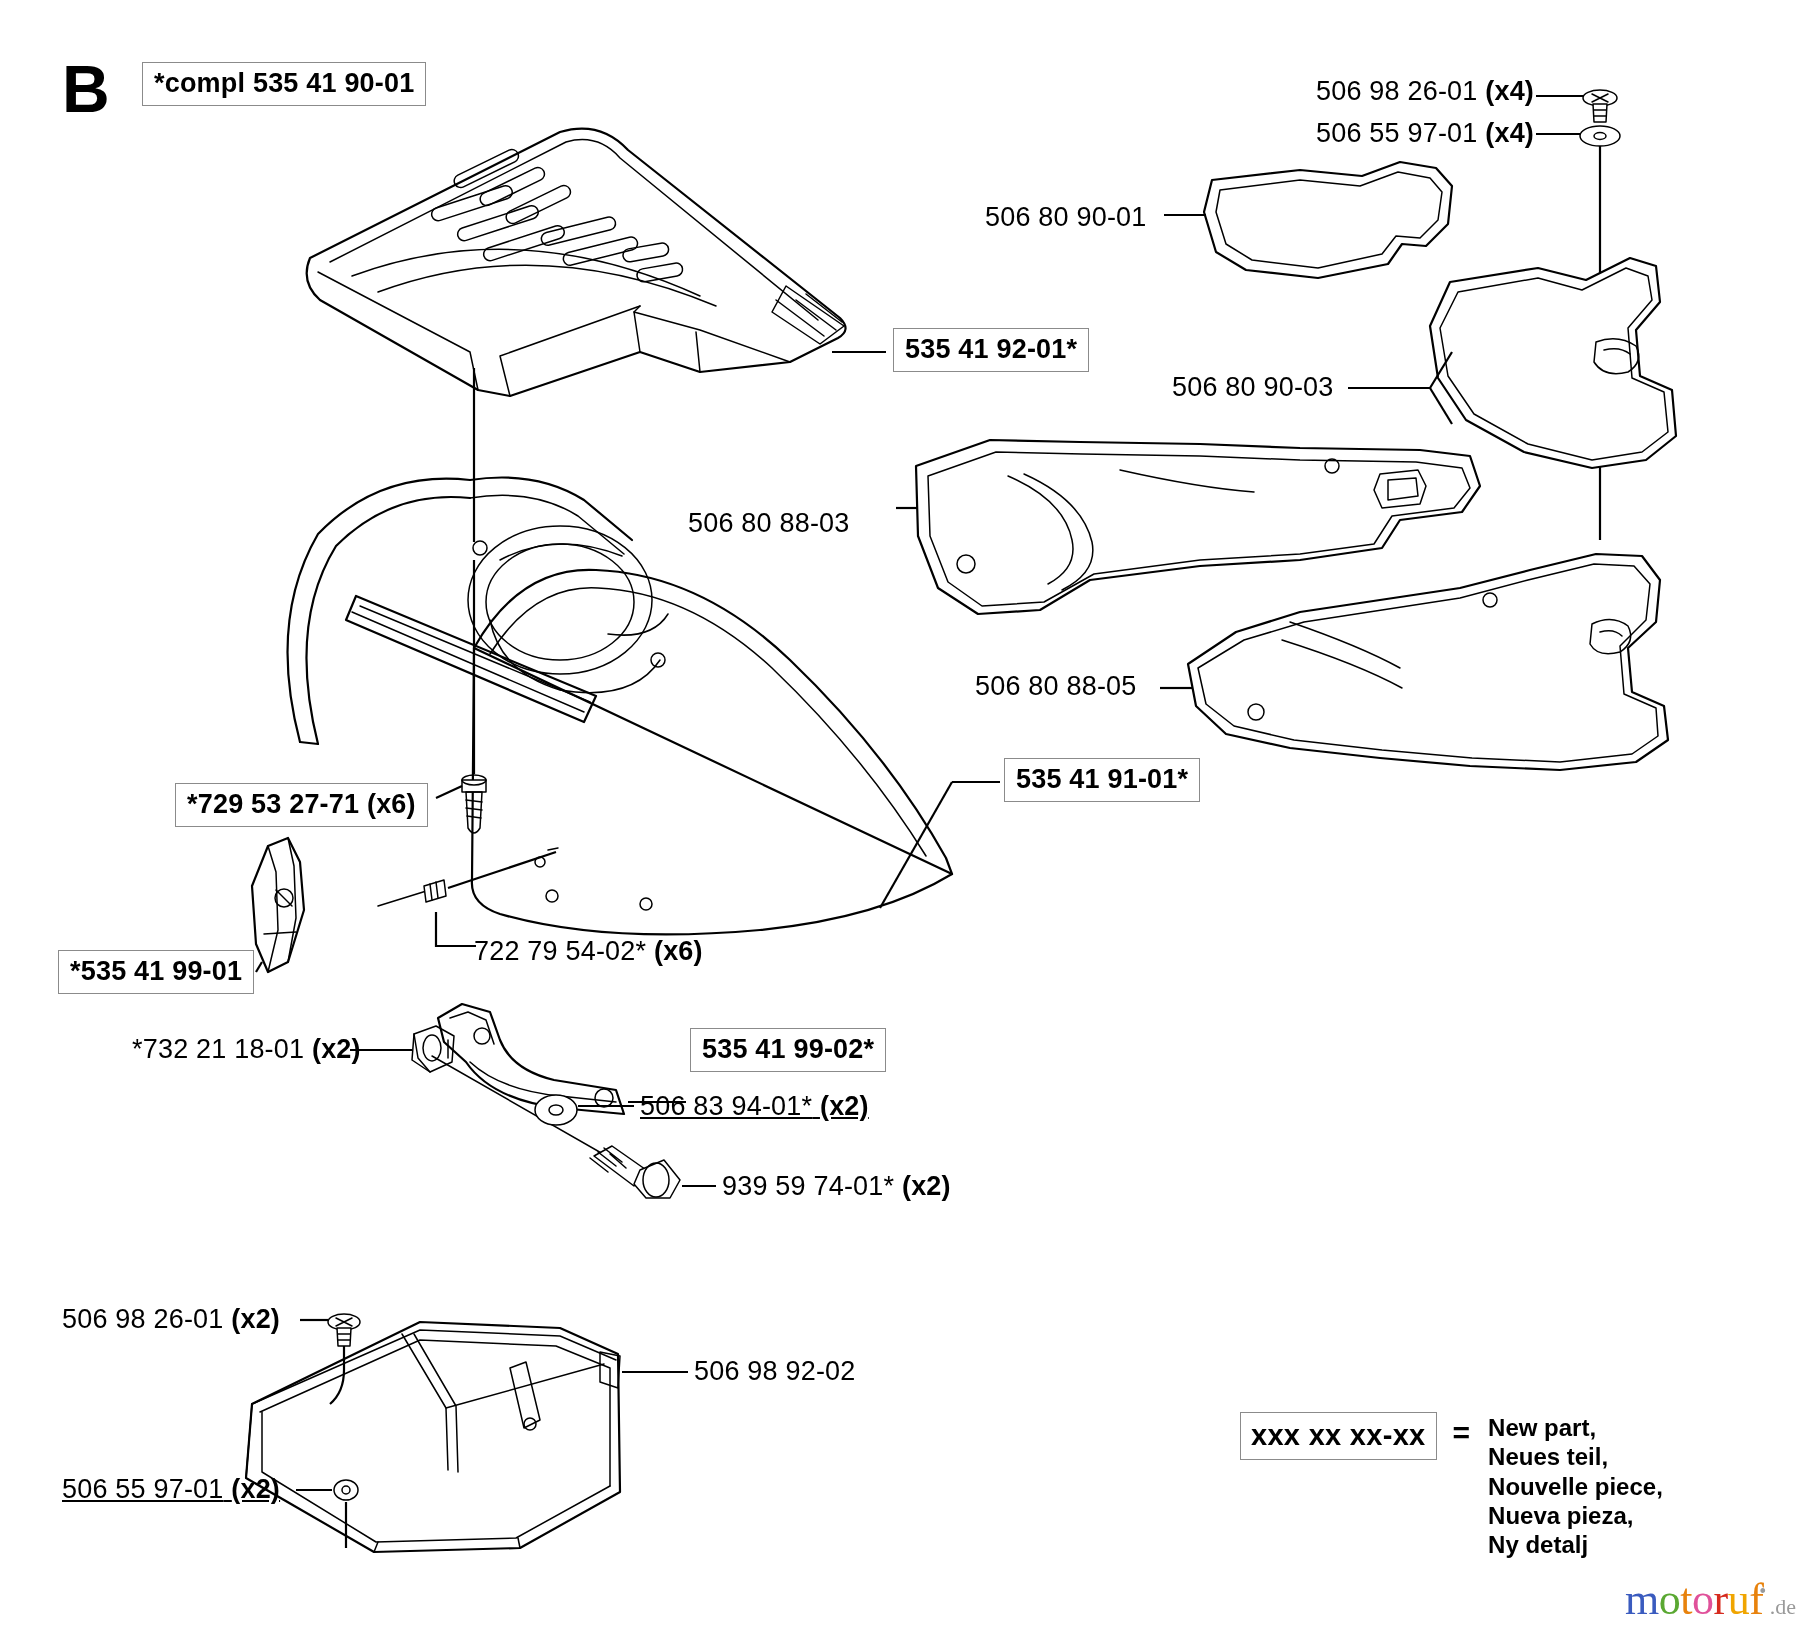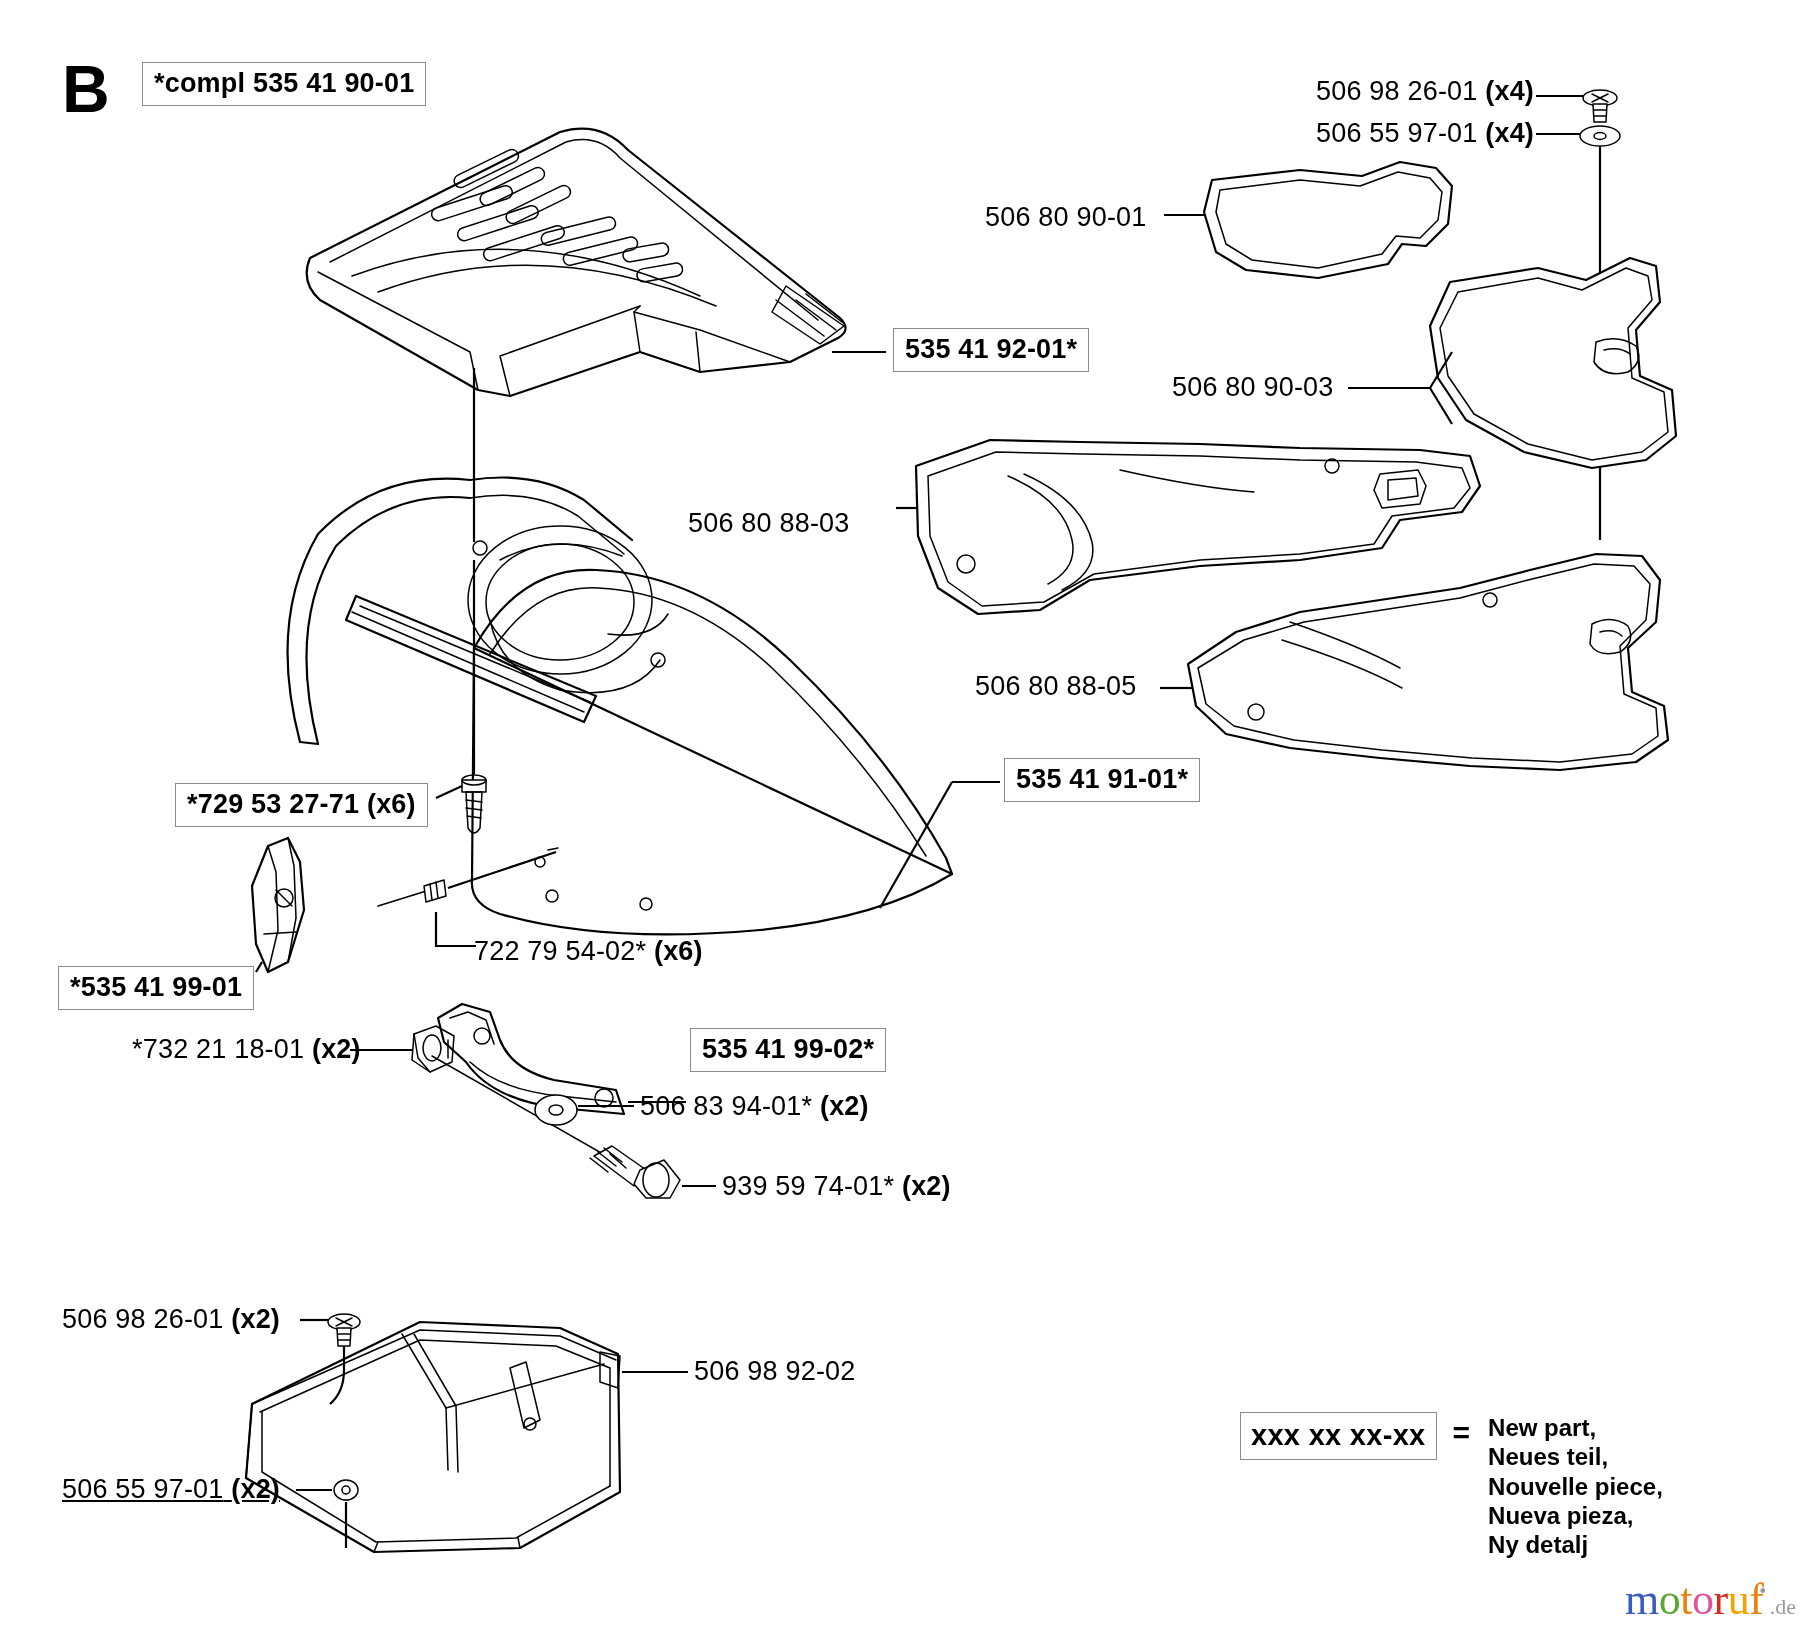--- a/index.html
+++ b/index.html
@@ -377,35 +377,35 @@
   <div class="lbl plain" style="left:1172px; top:374px;">506 80 90-03</div>
 
   <div class="lbl plain" style="left:688px; top:510px;">506 80 88-03</div>
 
   <div class="lbl plain" style="left:975px; top:673px;">506 80 88-05</div>
 
   <div class="lbl boxed" style="left:1004px; top:758px;">535 41 91-01*</div>
 
   <div class="lbl boxed" style="left:175px; top:783px;">*729 53 27-71 (x6)</div>
 
-  <div class="lbl boxed" style="left:58px; top:950px;margin-top:16px;">*535 41 99-01</div>
+  <div class="lbl boxed" style="left:58px; top:950px;">*535 41 99-01</div>
 
   <div class="lbl plain" style="left:474px; top:938px;">
     <span>722 79 54-02*</span>
     <span class="qty">(x6)</span>
   </div>
 
   <div class="lbl plain" style="left:132px; top:1036px;">
     <span>*732 21 18-01</span>
     <span class="qty">(x2)</span>
   </div>
 
   <div class="lbl boxed" style="left:690px; top:1028px;">535 41 99-02*</div>
 
-  <div class="lbl plain" style="left:640px; top:1093px;">
+  <div class="lbl plain" style="left:640px; top:1093px;text-decoration:underline;">
     <span>506 83 94-01*</span>
     <span class="qty">(x2)</span>
   </div>
 
   <div class="lbl plain" style="left:722px; top:1173px;">
     <span>939 59 74-01*</span>
     <span class="qty">(x2)</span>
   </div>
 
   <div class="lbl plain" style="left:62px; top:1306px;">

